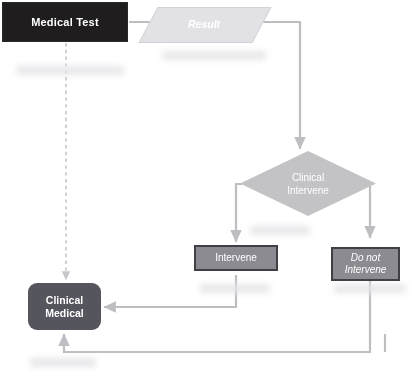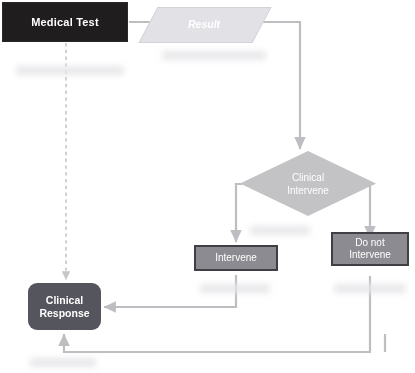--- a/index.html
+++ b/index.html
@@ -30,21 +30,21 @@
   #n-clinical-response .dia{position:absolute;left:0;top:0;
       width:100%;height:100%;background:#c3c3c6;
       clip-path:polygon(50% 0,100% 50%,50% 100%,0 50%);}
   #n-clinical-response .lbl{position:relative;color:#ffffff;
       font-size:10px;line-height:13px;}
 
   
   .boxgray{background:#8b8b91;border:2px solid #3f3f45;}
   .boxgray .lbl{color:#ffffff;font-size:10px;line-height:12px;}
   #n-intervene{left:194px;top:245px;width:84px;height:26px;}
-  #n-do-not-intervene{left:331px;top:232px;width:78px;height:34px;}
+  #n-do-not-intervene{left:331px;top:247px;width:69px;height:34px;font-style:italic;}
 
   
   #n-clinical-outcome{left:28px;top:283px;width:73px;height:47px;
       background:#55555d;border-radius:9px;}
   #n-clinical-outcome .lbl{color:#ffffff;font-size:10.5px;
       font-weight:bold;line-height:13px;}
 
   
   .redacted{position:absolute;background:#e6e6e9;border-radius:2px;
       filter:blur(3px);opacity:.92;}
@@ -114,17 +114,17 @@
   <div class="node boxgray" id="n-do-not-intervene">
     <span class="lbl">
       <span>Do not</span><br>
       <span>Intervene</span>
     </span>
   </div>
 
   <div class="node" id="n-clinical-outcome">
     <span class="lbl">
       <span>Clinical</span><br>
-      <span>Response</span>
+      <span>Medical</span>
     </span>
   </div>
 
 </div>
 
 </body></html>

